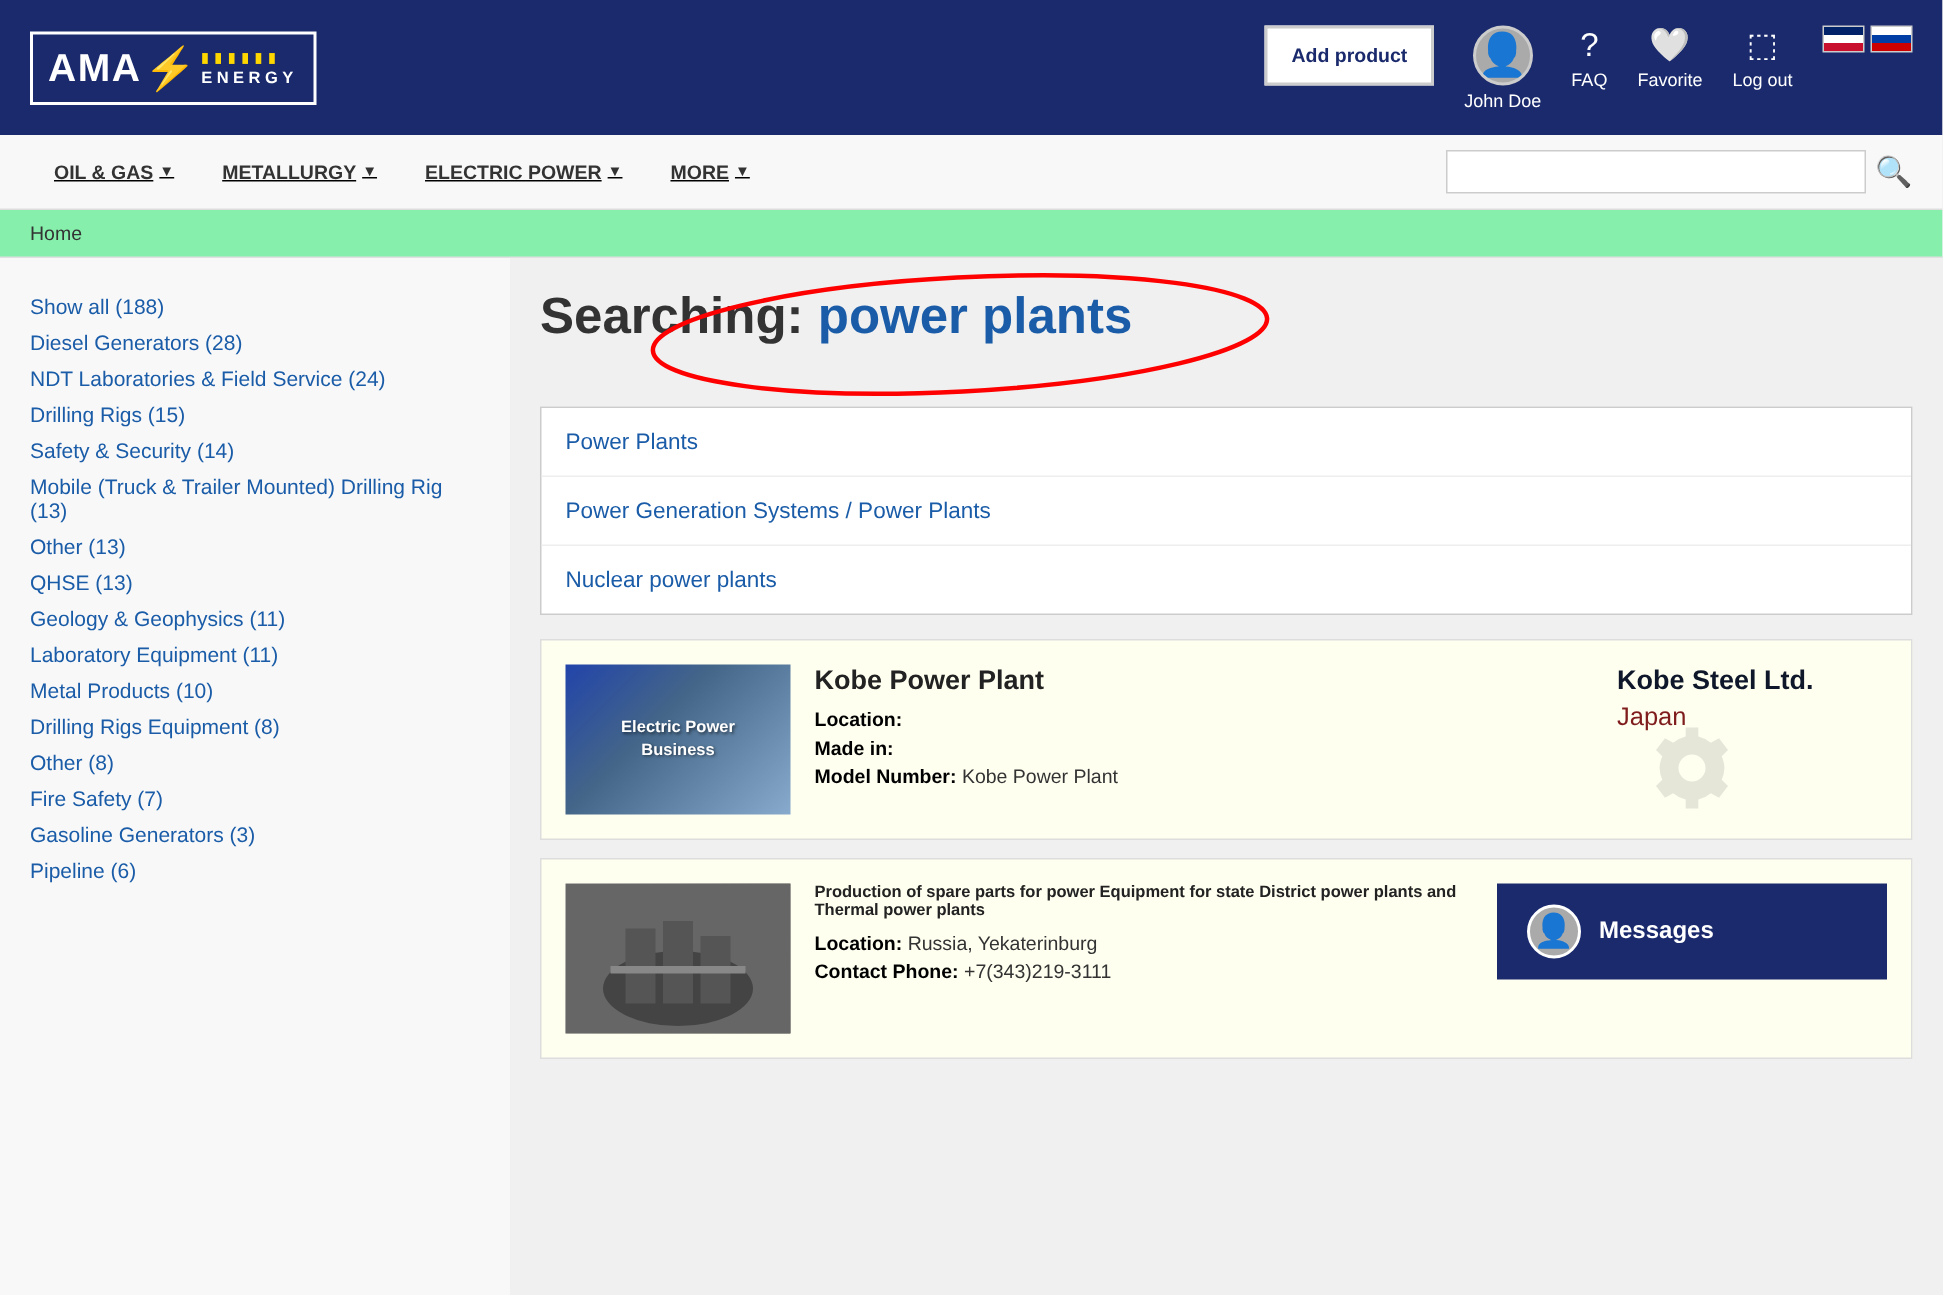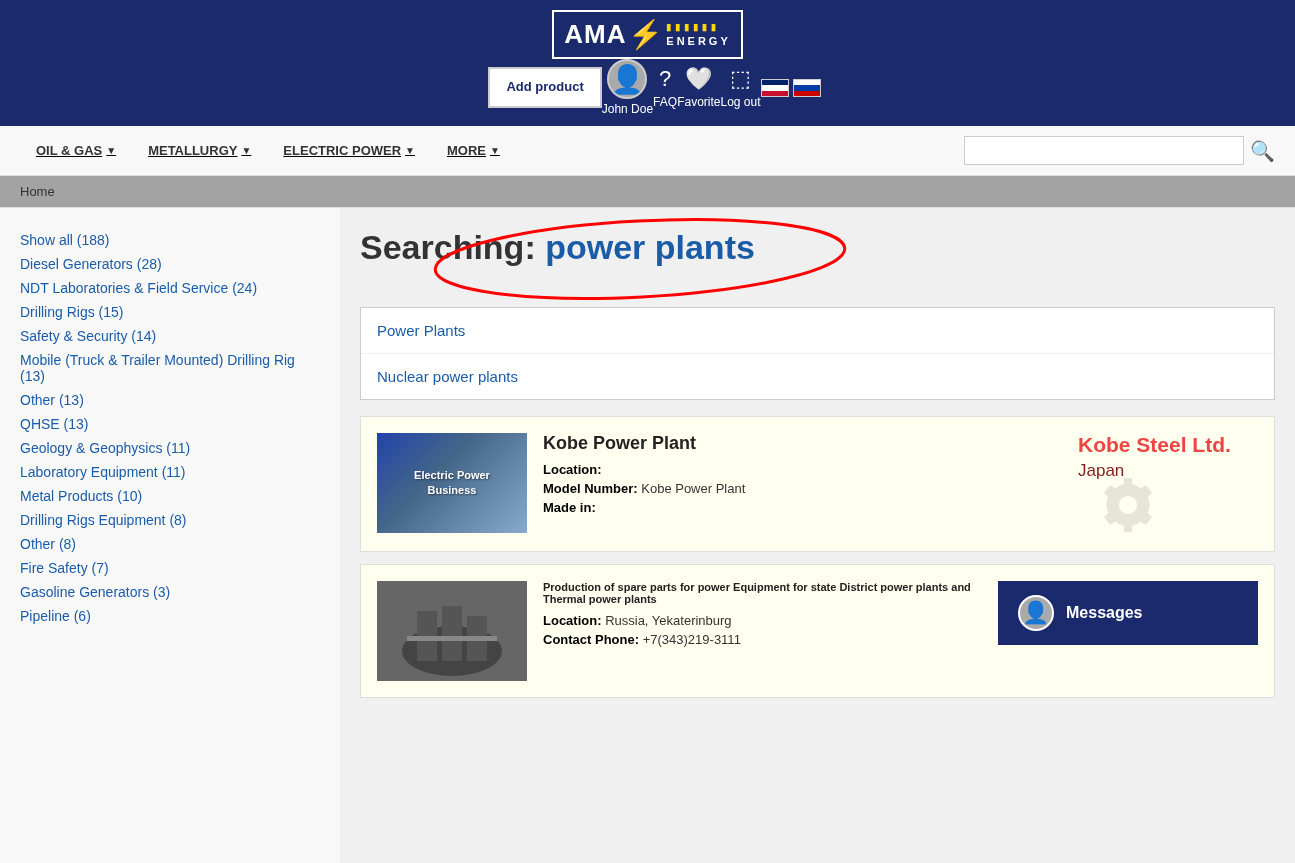--- a/index.html
+++ b/index.html
@@ -6,21 +6,20 @@
     body { font-family: Arial, sans-serif; font-size: 14px; background: #f0f0f0; }
 
     
     .header {
       background: #1a2a6c;
       padding: 10px 20px;
       display: flex;
       align-items: center;
       justify-content: space-between;
       min-height: 90px;
-      flex-direction: column;
     }
     .logo-area {
       display: flex;
       align-items: center;
     }
     .logo-box {
       background: #1a2a6c;
       border: 2px solid white;
       padding: 6px 10px;
       color: white;
@@ -38,21 +37,22 @@
     .logo-sub {
       color: white;
       font-size: 11px;
       letter-spacing: 3px;
       font-weight: bold;
       display: block;
       margin-top: 2px;
     }
     .header-right {
       display: flex;
-      align-items: center;
+      align-items: flex-start;
+      gap: 20px;
       margin-left: 14px;
     }
     .add-product-btn {
       background: white;
       border: 2px solid #ccc;
       color: #1a2a6c;
       font-weight: bold;
       font-size: 13px;
       padding: 10px 16px;
       cursor: pointer;
@@ -148,21 +148,21 @@
       border: none;
       cursor: pointer;
       font-size: 20px;
       color: #333;
     }
 
     
     .breadcrumb {
       padding: 8px 20px;
       font-size: 13px;
-      background: #a3a3a3;
+      background: #86efac;
       border-bottom: 1px solid #e0e0e0;
     }
     .breadcrumb a { color: #333; text-decoration: none; }
 
     
     .main-container {
       display: flex;
       min-height: calc(100vh - 160px);
     }
 
@@ -266,23 +266,23 @@
     }
     .product-detail b { color: #000; }
     .company-panel {
       min-width: 180px;
       display: flex;
       flex-direction: column;
       align-items: flex-start;
       gap: 4px;
     }
     .company-name {
-      color: #ef4444;
-      font-weight: bold;
-      font-size: 21px;
+      color: #0f172a;
+      font-weight: bold;
+      font-size: 18px;
     }
     .company-country {
       font-size: 17px;
       color: #7f1d1d;
     }
     .company-logo-placeholder {
       width: 60px;
       height: 60px;
       position: relative;
       margin-left: 20px;
@@ -427,38 +427,39 @@
       </h1>
       
       <svg style="position:absolute;top:-14px;left:70px;pointer-events:none;" width="420" height="90">
         <ellipse cx="210" cy="45" rx="205" ry="38" fill="none" stroke="red" stroke-width="3" transform="rotate(-3 210 45)"></ellipse>
       </svg>
     </div>
 
     
     <div class="suggestion-box">
       <div class="suggestion-item">Power Plants</div>
+      <div class="suggestion-item">Power Generation Systems / Power Plants</div>
       <div class="suggestion-item">Nuclear power plants</div>
     </div>
 
     
     <div class="product-card">
       <div class="product-thumb product-thumb-electric">
         <div class="thumb-text">Electric Power<br>Business</div>
       </div>
       <div class="product-info">
         <div class="product-title">Kobe Power Plant</div>
         <div class="product-detail">
           <b>Location:</b>
         </div>
         <div class="product-detail">
+          <b>Made in:</b>
+        </div>
+        <div class="product-detail">
           <b>Model Number:</b> <span>Kobe Power Plant</span>
-        </div>
-        <div class="product-detail">
-          <b>Made in:</b>
         </div>
       </div>
       <div class="company-panel">
         <span class="company-name">Kobe Steel Ltd.</span>
         <span class="company-country">Japan</span>
         <div class="company-logo-placeholder">
           <svg class="gear-icon-svg" viewBox="0 0 100 100">
             <path fill="#555" d="M43,5 L43,15 Q35,17,29,22 L20,17 L10,30 L17,37 Q14,44,14,50 Q14,56,17,63 L10,70 L20,83 L29,78 Q35,83,43,85 L43,95 L57,95 L57,85 Q65,83,71,78 L80,83 L90,70 L83,63 Q86,56,86,50 Q86,44,83,37 L90,30 L80,17 L71,22 Q65,17,57,15 L57,5 Z M50,35 A15,15 0 1,1 50,65 A15,15 0 1,1 50,35"></path>
           </svg>
         </div>

